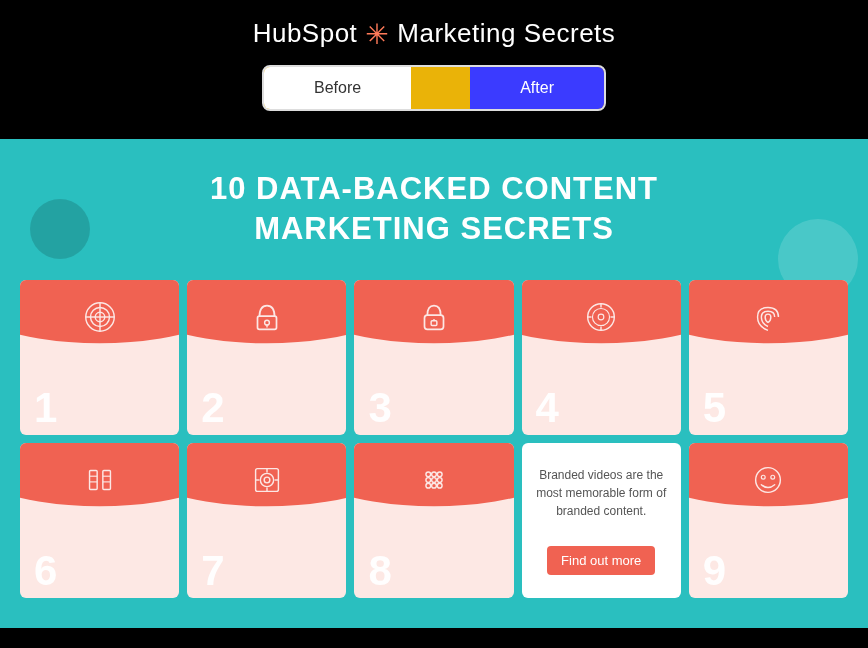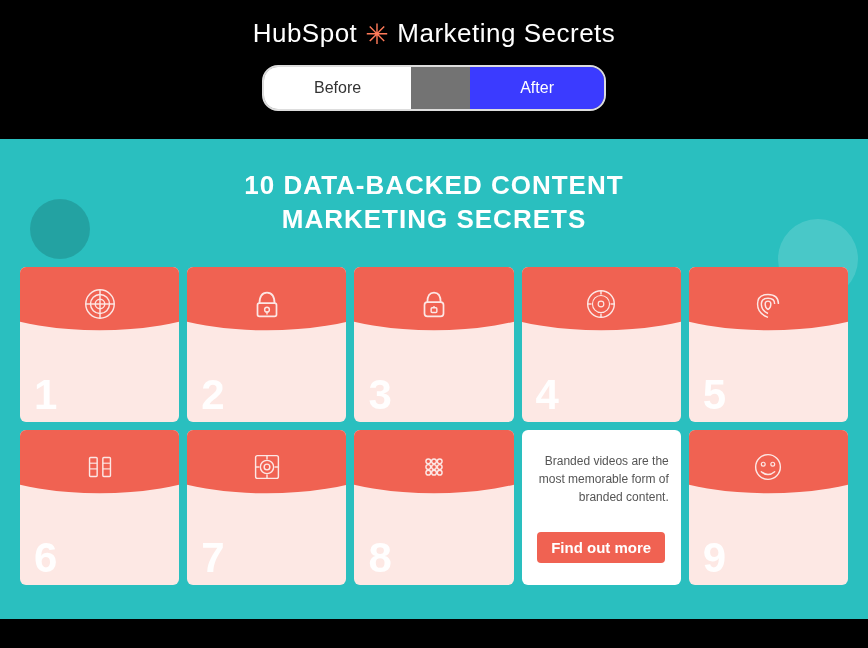--- a/index.html
+++ b/index.html
@@ -32,22 +32,22 @@
     }
 
     
     .toggle-container {
       display: flex;
       justify-content: center;
       margin: 14px 0 18px;
     }
     .toggle-wrapper {
       display: flex;
-      background: #737373;
-      border-radius: 16px;
+      background: #eab308;
+      border-radius: 8px;
       overflow: hidden;
       border: 2px solid #ddd;
       gap: 16px;
     }
     .toggle-btn {
       padding: 12px 50px;
       font-size: 16px;
       font-weight: 500;
       cursor: pointer;
       border: none;
@@ -85,21 +85,21 @@
       width: 80px;
       height: 80px;
       border-radius: 50%;
       background: rgba(255,255,255,0.15);
     }
 
     
     .section-title {
       text-align: center;
       color: #fff;
-      font-size: 26px;
+      font-size: 31px;
       font-weight: 900;
       line-height: 1.3;
       margin-bottom: 30px;
       letter-spacing: 1px;
       text-transform: uppercase;
     }
 
     
     .cards-grid {
       display: grid;
@@ -145,32 +145,32 @@
     
     .card.text-card {
       background: #fff;
       justify-content: center;
       align-items: center;
       padding: 12px;
     }
     .card.text-card .card-text {
       font-size: 12px;
       color: #555;
-      text-align: right;
+      text-align: center;
       line-height: 1.5;
       margin-bottom: 26px;
     }
     .card.text-card .find-out-btn {
       background: #f06252;
       color: #fff;
       border: none;
       padding: 7px 14px;
       border-radius: 4px;
-      font-size: 15px;
-      font-weight: 700;
+      font-size: 13px;
+      font-weight: 400;
       cursor: pointer;
       text-transform: none;
     }
 
     
     .icon-svg {
       width: 38px;
       height: 38px;
       opacity: 0.85;
     }

